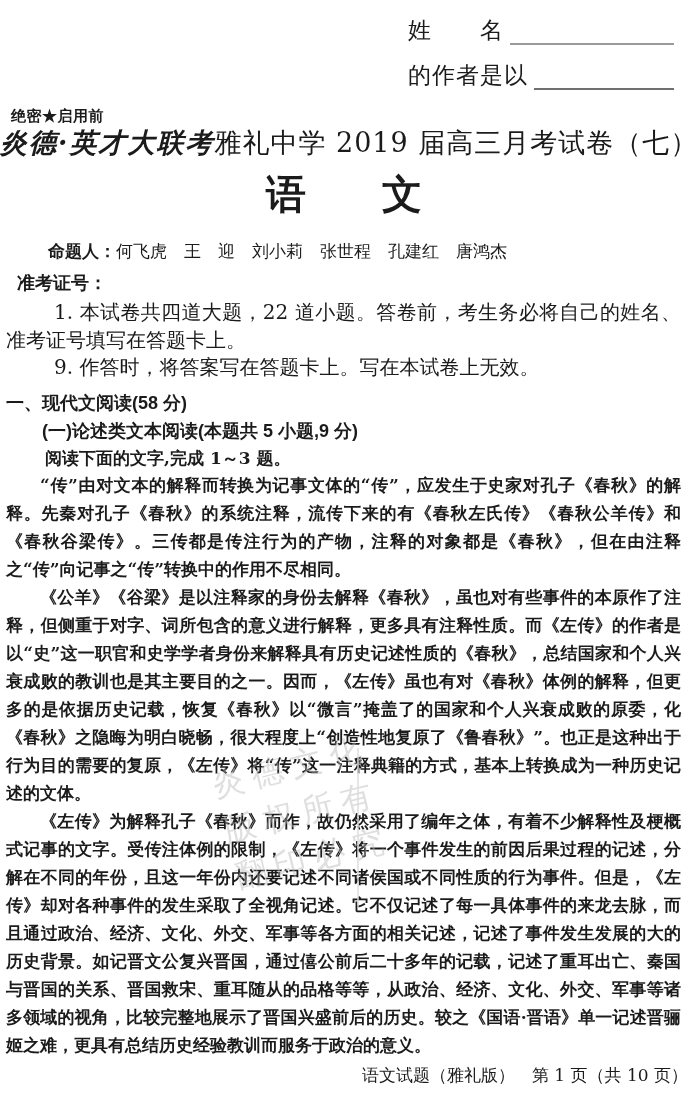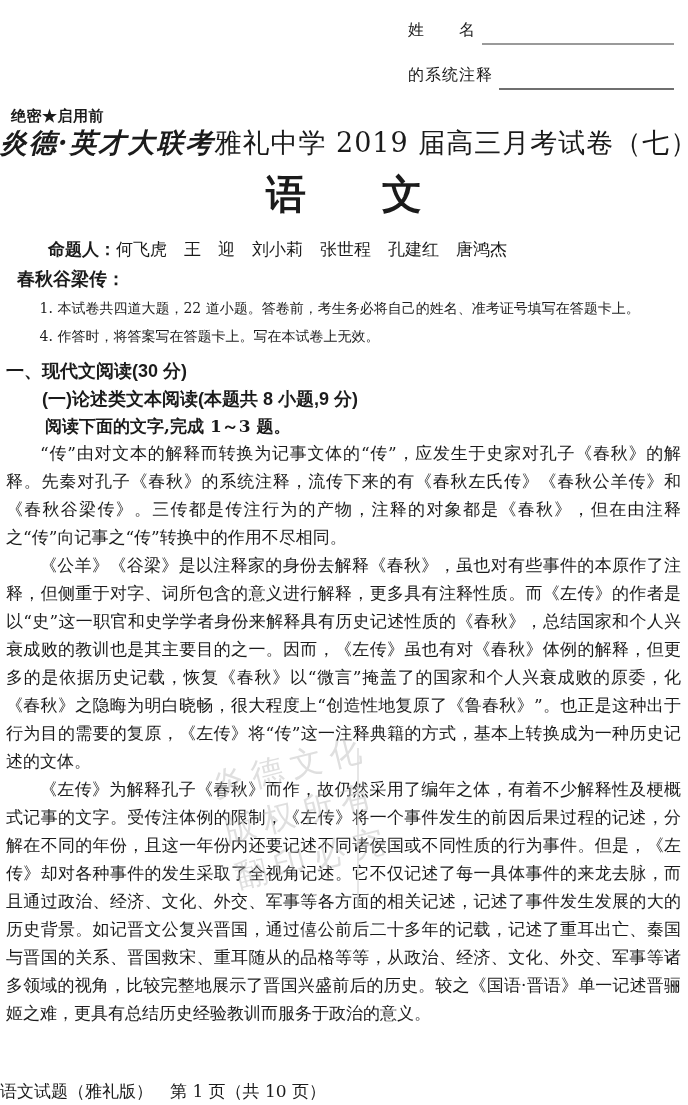--- a/index.html
+++ b/index.html
@@ -9,21 +9,21 @@
     background:#ffffff;
     color:#1b1b1b;
     font-family:"DejaVu Serif", serif;
     overflow:hidden;
     margin:0 auto;
   }
   
   .header-fields{position:absolute;top:15px;left:408px;width:266px;}
   .field-row{display:flex;align-items:flex-end;}
   .field-row + .field-row{margin-top:15px;}
-  .field-label{font-size:16px;line-height:30px;white-space:pre;letter-spacing:1px;}
+  .field-label{font-size:23px;line-height:30px;white-space:pre;letter-spacing:1px;}
   .field-line{flex:1;height:28px;border-bottom:2px solid #9a9a9a;margin-left:6px;}
   .field-line.dark{border-bottom-color:#6f6f6f;}
   
   .secret{
     position:absolute;top:107px;left:11px;
     font-family:"Liberation Sans", sans-serif;font-weight:bold;
     font-size:15px;letter-spacing:.5px;
   }
   
   .exam-heading{
@@ -34,102 +34,101 @@
   .exam-heading .rest{font-weight:normal;letter-spacing:1px;}
   
   .subject{
     position:absolute;top:170px;left:0;width:100%;
     display:flex;justify-content:center;gap:76px;
     font-family:"Liberation Sans", sans-serif;
     font-size:40px;font-weight:bold;line-height:48px;
   }
   
   .content{position:absolute;top:240px;left:6px;right:7px;z-index:1;}
-  .people-row{margin-left:42px;font-size:17px;line-height:18px;}
+  .people-row{margin-left:42px;font-size:17px;line-height:23px;}
   .people-row + .people-row{margin-top:16px;}
   .plabel{font-family:"Liberation Sans", sans-serif;font-weight:bold;font-size:17px;}
   .pnames{white-space:pre;}
   .notice-title{
     font-family:"Liberation Sans", sans-serif;font-weight:bold;
     font-size:18px;line-height:21px;margin:10px 0 5px 11px;
   }
   .note{
-    font-size:14px;line-height:27.5px;margin:0;
+    font-size:20px;line-height:27.5px;margin:0;
     text-indent:2.4em;text-align:justify;
   }
   .sec-heading{
     font-family:"Liberation Sans", sans-serif;font-weight:bold;
     font-size:18px;line-height:21px;margin-top:11px;
   }
   .sub-heading{
     font-family:"Liberation Sans", sans-serif;font-weight:bold;
     font-size:18px;line-height:21px;margin-top:7px;text-indent:2em;
   }
   .intro{font-size:17px;line-height:25px;margin:4px 0 0 0;text-indent:2.3em;font-weight:bold;}
   .para{
     font-size:17px;line-height:28px;margin:0;
-    text-indent:2em;text-align:justify;
+    text-indent:2em;text-align:justify;font-weight:bold;
   }
   
   .watermark{
     position:absolute;left:222px;top:742px;z-index:2;
     transform:rotate(-14deg);
     color:#b9b9b9;opacity:.45;
     font-size:32px;line-height:47px;letter-spacing:8px;
     pointer-events:none;white-space:nowrap;
   }
   .scan-line{
     position:absolute;left:357px;top:748px;width:2px;height:160px;
     background:#dcdcdc;opacity:.7;z-index:2;pointer-events:none;
   }
   
   .footer{
     position:absolute;top:1064px;left:0;width:100%;
-    text-align:left;font-size:17px;line-height:22px;z-index:1;
+    text-align:right;font-size:17px;line-height:22px;z-index:1;
     white-space:pre;
-    margin-top:16px;
   }
 </style>
 </head>
 <body>
 
 <div class="page">
 
   <div class="header-fields">
     <div class="field-row">
       <span class="field-label">姓　　名</span>
       <span class="field-line"></span>
     </div>
     <div class="field-row">
-      <span class="field-label">的系统注释</span>
+      <span class="field-label">的作者是以</span>
       <span class="field-line dark"></span>
     </div>
   </div>
 
   <div class="secret">绝密★启用前</div>
 
   <div class="exam-heading"><span class="brand">炎德·英才大联考</span><span class="rest">雅礼中学 2019 届高三月考试卷（七）</span></div>
 
   <div class="subject">
     <span>语</span>
     <span>文</span>
   </div>
 
   <div class="content">
 
     <div class="people-row">
       <span class="plabel">命题人：</span><span class="pnames">何飞虎　王　迎　刘小莉　张世程　孔建红　唐鸿杰</span>
     </div>
 
-    <div class="notice-title">春秋谷梁传：</div>
+    <div class="notice-title">准考证号：</div>
     <p class="note">1. 本试卷共四道大题，22 道小题。答卷前，考生务必将自己的姓名、准考证号填写在答题卡上。</p>
-    <p class="note">4. 作答时，将答案写在答题卡上。写在本试卷上无效。</p>
+    <p class="note">9. 作答时，将答案写在答题卡上。写在本试卷上无效。</p>
 
-    <div class="sec-heading">一、现代文阅读(30 分)</div>
-    <div class="sub-heading">(一)论述类文本阅读(本题共 8 小题,9 分)</div>
+    <div class="sec-heading">一、现代文阅读(58 分)</div>
+    <div class="sub-heading">(一)论述类文本阅读(本题共 5 小题,9 分)</div>
     <p class="intro">阅读下面的文字,完成 1～3 题。</p>
 
     <p class="para">“传”由对文本的解释而转换为记事文体的“传”，应发生于史家对孔子《春秋》的解释。先秦对孔子《春秋》的系统注释，流传下来的有《春秋左氏传》《春秋公羊传》和《春秋谷梁传》。三传都是传注行为的产物，注释的对象都是《春秋》，但在由注释之“传”向记事之“传”转换中的作用不尽相同。</p>
     <p class="para">《公羊》《谷梁》是以注释家的身份去解释《春秋》，虽也对有些事件的本原作了注释，但侧重于对字、词所包含的意义进行解释，更多具有注释性质。而《左传》的作者是以“史”这一职官和史学学者身份来解释具有历史记述性质的《春秋》，总结国家和个人兴衰成败的教训也是其主要目的之一。因而，《左传》虽也有对《春秋》体例的解释，但更多的是依据历史记载，恢复《春秋》以“微言”掩盖了的国家和个人兴衰成败的原委，化《春秋》之隐晦为明白晓畅，很大程度上“创造性地复原了《鲁春秋》”。也正是这种出于行为目的需要的复原，《左传》将“传”这一注释典籍的方式，基本上转换成为一种历史记述的文体。</p>
     <p class="para">《左传》为解释孔子《春秋》而作，故仍然采用了编年之体，有着不少解释性及梗概式记事的文字。受传注体例的限制，《左传》将一个事件发生的前因后果过程的记述，分解在不同的年份，且这一年份内还要记述不同诸侯国或不同性质的行为事件。但是，《左传》却对各种事件的发生采取了全视角记述。它不仅记述了每一具体事件的来龙去脉，而且通过政治、经济、文化、外交、军事等各方面的相关记述，记述了事件发生发展的大的历史背景。如记晋文公复兴晋国，通过僖公前后二十多年的记载，记述了重耳出亡、秦国与晋国的关系、晋国救宋、重耳随从的品格等等，从政治、经济、文化、外交、军事等诸多领域的视角，比较完整地展示了晋国兴盛前后的历史。较之《国语·晋语》单一记述晋骊姬之难，更具有总结历史经验教训而服务于政治的意义。</p>
 
   </div>
 
   <div class="watermark">
     <div>炎德文化</div>

